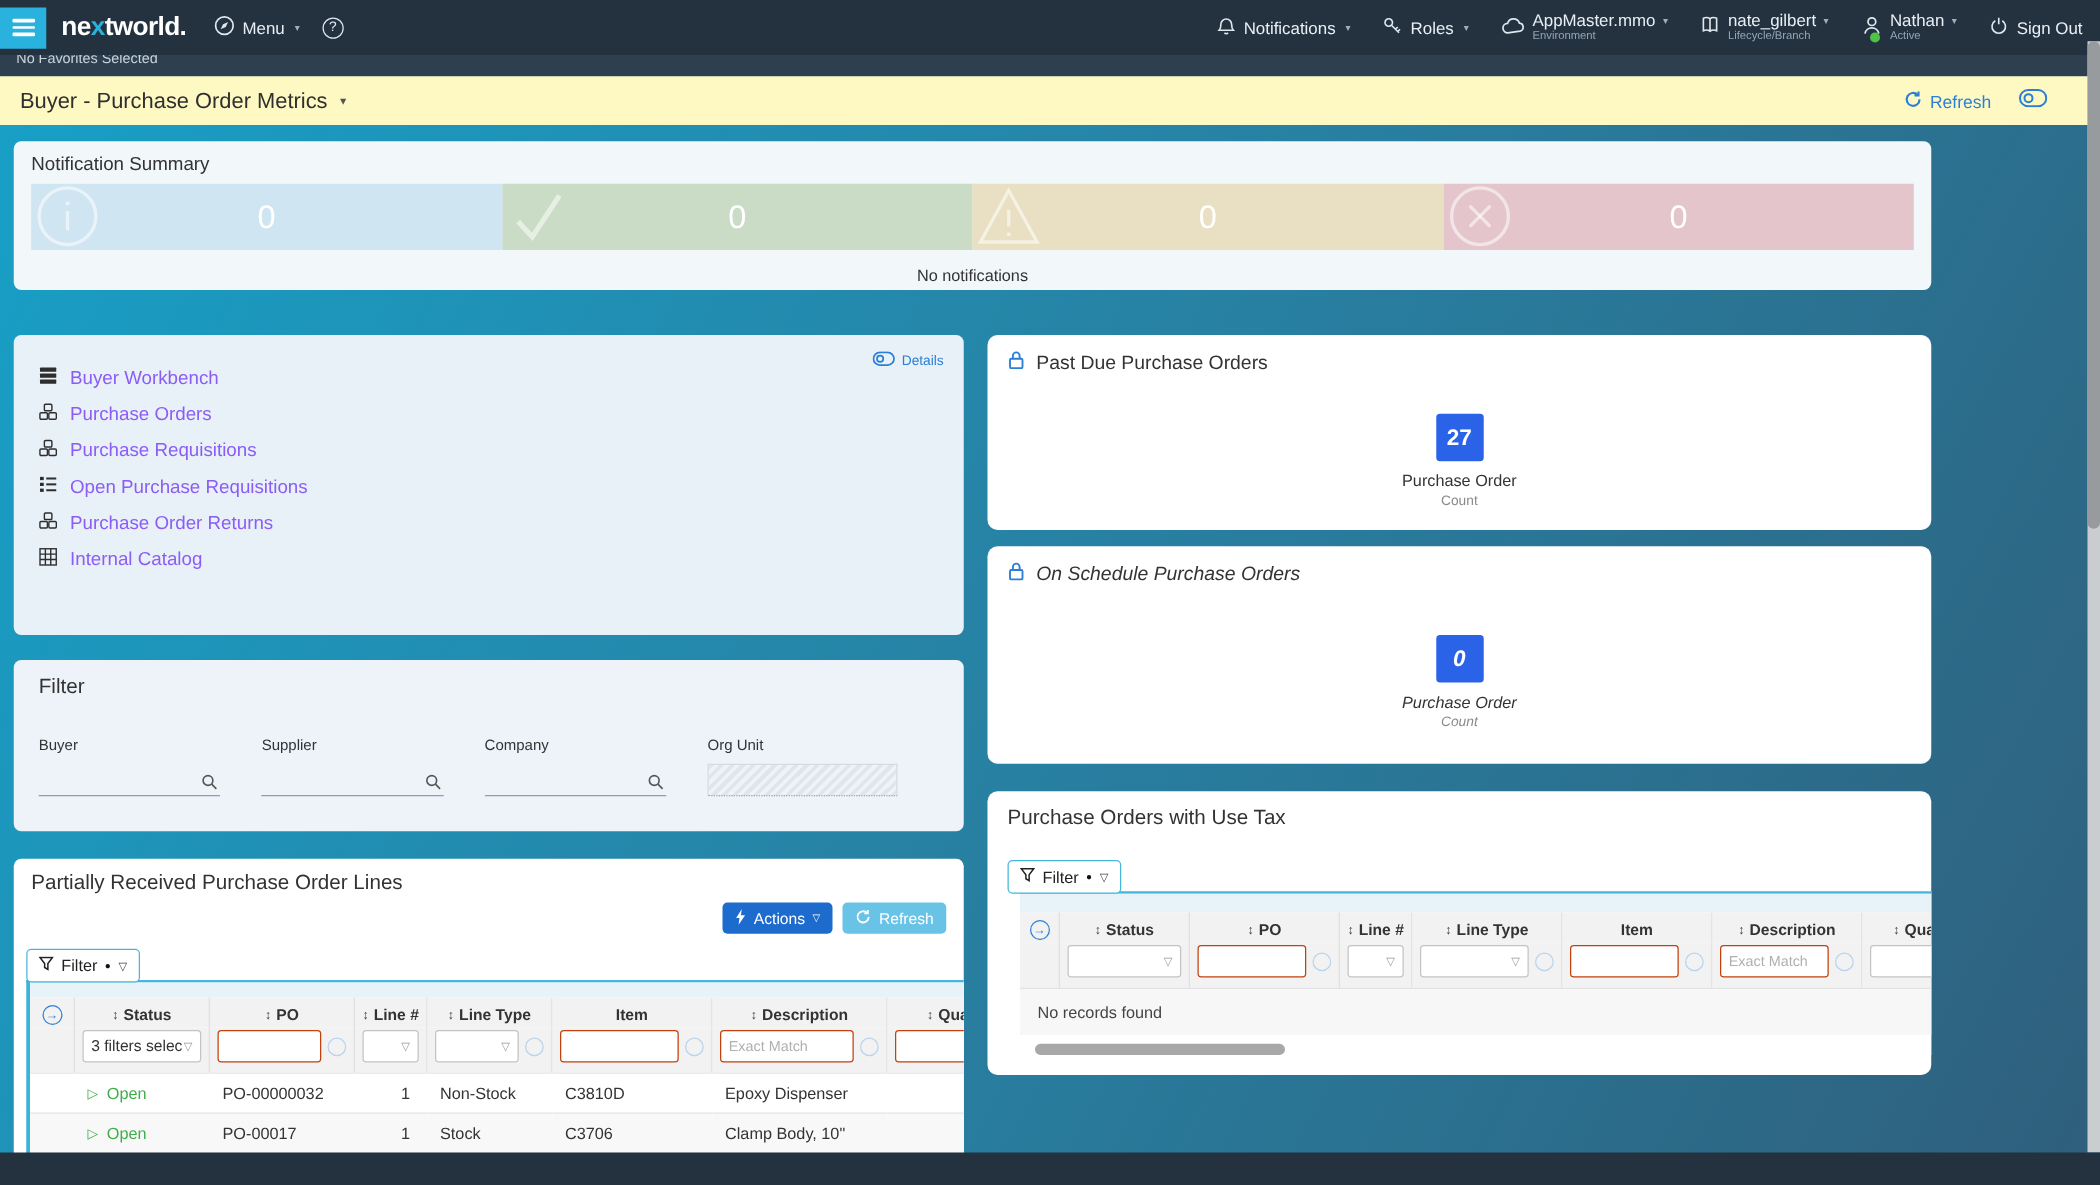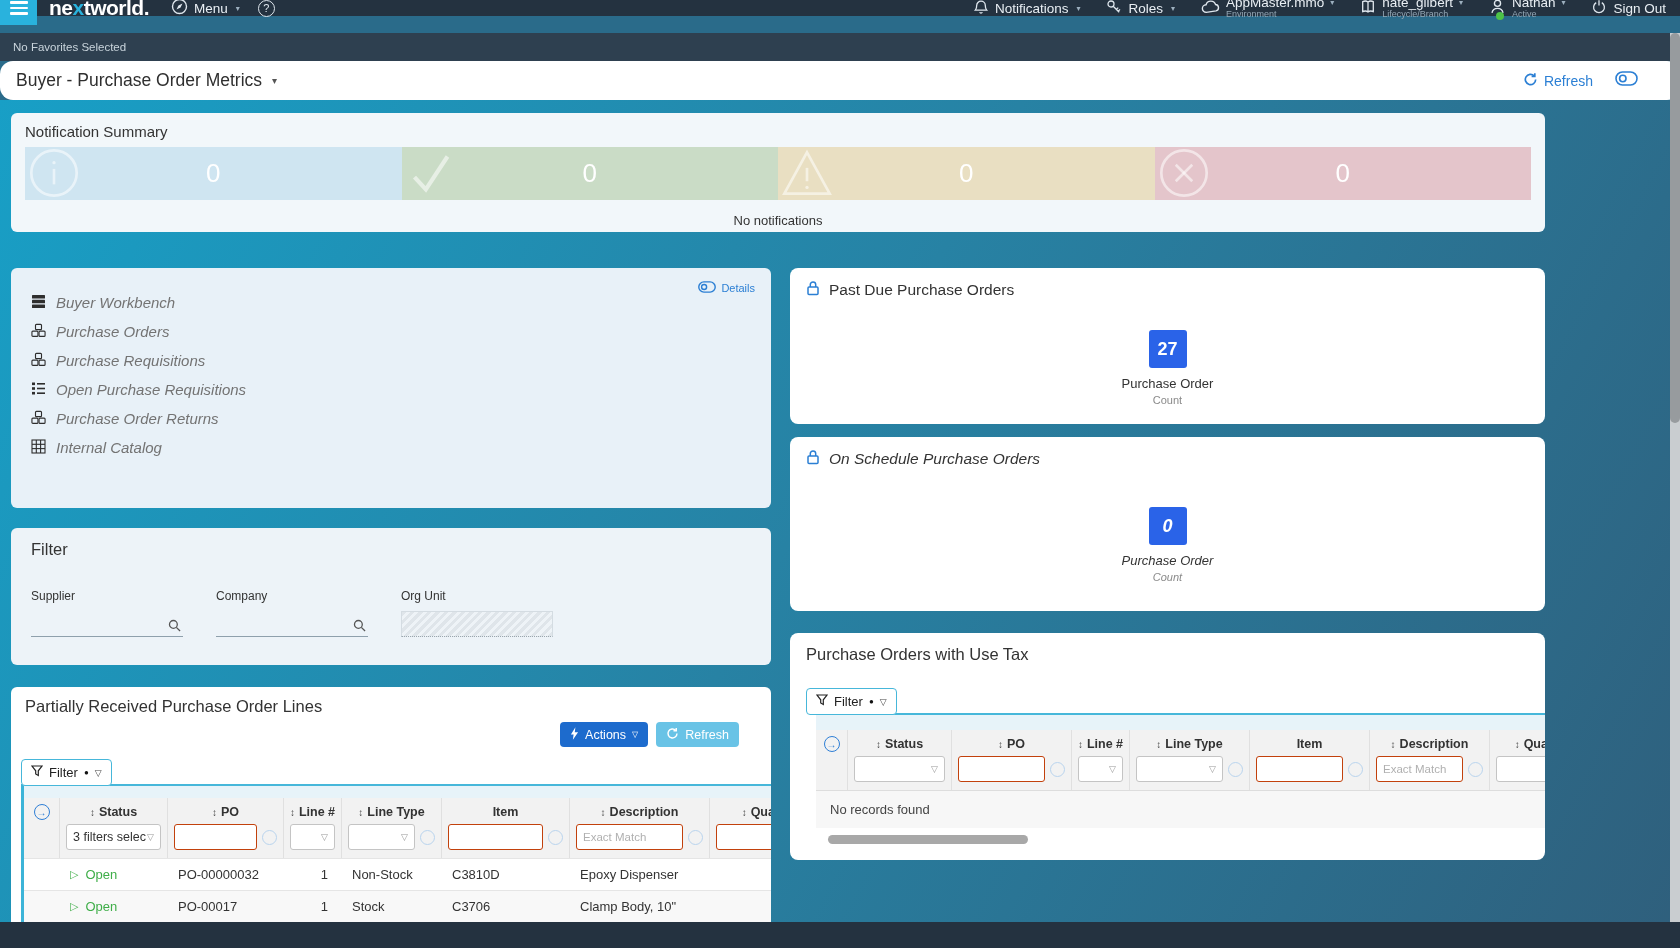--- a/index.html
+++ b/index.html
@@ -1,40 +1,40 @@
 <!DOCTYPE html>
 <html><head>
 <meta charset="utf-8">
 <style>
   * { margin:0; padding:0; box-sizing:border-box; }
   html,body { width:1680px; height:948px; overflow:hidden; font-family:"Liberation Sans", sans-serif; background:#2a6b8a; position:relative; }
 
   
-  .navbar { position:absolute; top:0; left:0; right:0; height:16px; background:#243240; display:flex; align-items:center; color:#e9eff4; z-index:10; }
+  .navbar { position:absolute; top:0; left:0; right:0; height:44px; background:#243240; display:flex; align-items:center; color:#e9eff4; z-index:10; }
   .hamburger { width:37px; height:33px; background:#29b2dd; display:flex; flex-direction:column; justify-content:center; align-items:center; gap:3px; cursor:pointer; flex:0 0 auto; }
   .hamburger span { width:18px; height:2.6px; background:#fff; border-radius:1px; }
   .logo { margin-left:12px; font-size:21px; font-weight:800; letter-spacing:-0.5px; color:#fff; white-space:nowrap; }
   .logo .accent { color:#29b2dd; }
   .nav-item { display:flex; align-items:center; gap:6px; font-size:13.5px; margin-left:26px; cursor:pointer; white-space:nowrap; }
   .nav-item svg { flex:0 0 auto; }
   .chev { font-size:8px; color:#9db0bf; margin-left:2px; }
   .nv-col { display:flex; flex-direction:column; line-height:1.1; }
   .nv-top { display:flex; align-items:center; gap:4px; font-size:13.5px; }
   .nv-sub { font-size:9px; color:#93a6b4; }
   .nav-spacer { flex:1; }
   .help-circle { width:17px; height:17px; border:1.4px solid #dfe7ee; border-radius:50%; display:flex; align-items:center; justify-content:center; font-size:11px; color:#dfe7ee; }
   .avatar-wrap { position:relative; }
   .status-dot { position:absolute; left:7px; bottom:-2px; width:8px; height:8px; border-radius:50%; background:#4dc247; }
   .signout { margin-right:14px; }
 
   
   .favbar { position:absolute; top:33px; left:0; right:0; height:28px; background:#2e4050; display:flex; align-items:center; padding-left:13px; font-size:11.5px; color:#c9d4dc; z-index:9; }
 
   
-  .titlebar { position:absolute; top:61px; left:0; right:0; height:39px; background:#ffffff; display:flex; align-items:center; padding:0 16px; z-index:9;border-radius:13px; }
+  .titlebar { position:absolute; top:61px; left:0; right:0; height:39px; background:#fef9c3; display:flex; align-items:center; padding:0 16px; z-index:9; }
   .page-title { font-size:17.5px; color:#2f2f2f; font-weight:500; }
   .title-chev { font-size:10px; color:#555; margin-left:10px; cursor:pointer; }
   .tb-right { margin-left:auto; display:flex; align-items:center; gap:22px; margin-right:26px; }
   .tb-refresh { display:flex; align-items:center; gap:6px; color:#2b7fd4; font-size:14px; cursor:pointer; }
 
   
   .main { position:absolute; top:100px; left:0; right:0; bottom:0; background:linear-gradient(118deg,#189fc6 0%,#2782a4 48%,#2f5f7c 100%); }
 
   
   .notif-card { position:absolute; left:11px; top:13px; width:1534px; height:119px; background:#f2f7fa; border-radius:6px; padding:10px 14px; }
@@ -45,38 +45,38 @@
   .band svg { position:absolute; left:-4px; top:-7px; }
   .band-info    { background:#cfe5f1; }
   .band-success { background:#cadcc6; }
   .band-warning { background:#e9dfc2; }
   .band-error   { background:#e4c5cb; }
   .notif-empty { text-align:center; font-size:13px; color:#333; margin-top:13px; }
 
   
   .links-card { position:absolute; left:11px; top:168px; width:760px; height:240px; background:#e8f1f8; border-radius:6px; padding:20px 20px; }
   .details-link { position:absolute; top:13px; right:16px; display:flex; align-items:center; gap:5px; color:#2b7fd4; font-size:11px; cursor:pointer; }
-  .link-row { display:flex; align-items:center; gap:10px; height:29px; font-size:15px; color:#737373; cursor:pointer;font-style:italic; }
+  .link-row { display:flex; align-items:center; gap:10px; height:29px; font-size:15px; color:#8b5cf6; cursor:pointer; }
   .link-row svg { flex:0 0 auto; color:#2e2e2e; }
 
   
   .filter-card { position:absolute; left:11px; top:428px; width:760px; height:137px; background:#edf3f8; border-radius:6px; padding:12px 20px; }
   .filter-title { font-size:16.5px; color:#333; }
   .filter-fields { display:flex; margin-top:30px; }
   .ffield { width:152px; margin-right:33px; }
   .ffield-label { font-size:12px; color:#333; margin-bottom:8px; }
   .funderline { height:26px; border-bottom:1px solid #8fa0ac; position:relative; }
   .funderline svg { position:absolute; right:2px; bottom:4px; color:#555; }
   .fhatch { height:26px; width:152px; border:1px solid #d4dce2; border-bottom:1px dotted #9aa6ae;
             background:repeating-linear-gradient(135deg,#dfe5ea 0px,#dfe5ea 3px,#eef3f7 3px,#eef3f7 6px); }
 
   
   .po-card { position:absolute; left:11px; top:587px; width:760px; height:330px; background:#fff; border-radius:6px 6px 0 0; padding-top:10px; overflow:hidden; }
   .po-title { font-size:16.5px; color:#333; padding:0 14px; }
-  .btn-row { display:flex; justify-content:flex-end; gap:8px; padding-right:32px; margin-top:6px; }
+  .btn-row { display:flex; justify-content:flex-end; gap:8px; padding-right:14px; margin-top:6px; }
   .btn { height:25px; border-radius:4px; color:#fff; font-size:12.5px; display:flex; align-items:center; gap:6px; padding:0 10px; cursor:pointer; border:none; font-family:"Liberation Sans",sans-serif; }
   .btn-actions { background:#1d6bcd; }
   .btn-refresh { background:#69c3e6; }
   .btn .tri { font-size:8px; }
 
   .chip { display:inline-flex; align-items:center; gap:6px; height:27px; border:1px solid #46b7da; border-radius:4px; background:#fff; padding:0 9px; font-size:13px; color:#222; margin:12px 0 -2px 10px; position:relative; z-index:2; cursor:pointer; }
   .chip .dot { font-size:8px; color:#111; }
   .chip .tri { font-size:9px; color:#444; }
 
   .table-wrap { margin-left:10px; border-top:2px solid #46b7da; border-left:3px solid #3cb4d8; width:810px; background:#fff; }
@@ -339,20 +339,29 @@
             <line x1="5.3" y1="1" x2="5.3" y2="14"></line>
             <line x1="9.6" y1="1" x2="9.6" y2="14"></line>
           </svg></span>
       <span>Internal Catalog</span>
     </div>
   </div>
 
   <div class="filter-card">
     <div class="filter-title">Filter</div>
     <div class="filter-fields">
+      <div class="ffield">
+        <div class="ffield-label">Buyer</div>
+        <div class="funderline">
+          <svg width="13" height="13" viewBox="0 0 14 14" fill="none" stroke="#555" stroke-width="1.4">
+              <circle cx="5.8" cy="5.8" r="4.2"></circle>
+              <line x1="9" y1="9" x2="13" y2="13"></line>
+            </svg>
+        </div>
+      </div>
       <div class="ffield">
         <div class="ffield-label">Supplier</div>
         <div class="funderline">
           <svg width="13" height="13" viewBox="0 0 14 14" fill="none" stroke="#555" stroke-width="1.4">
               <circle cx="5.8" cy="5.8" r="4.2"></circle>
               <line x1="9" y1="9" x2="13" y2="13"></line>
             </svg>
         </div>
       </div>
       <div class="ffield">

